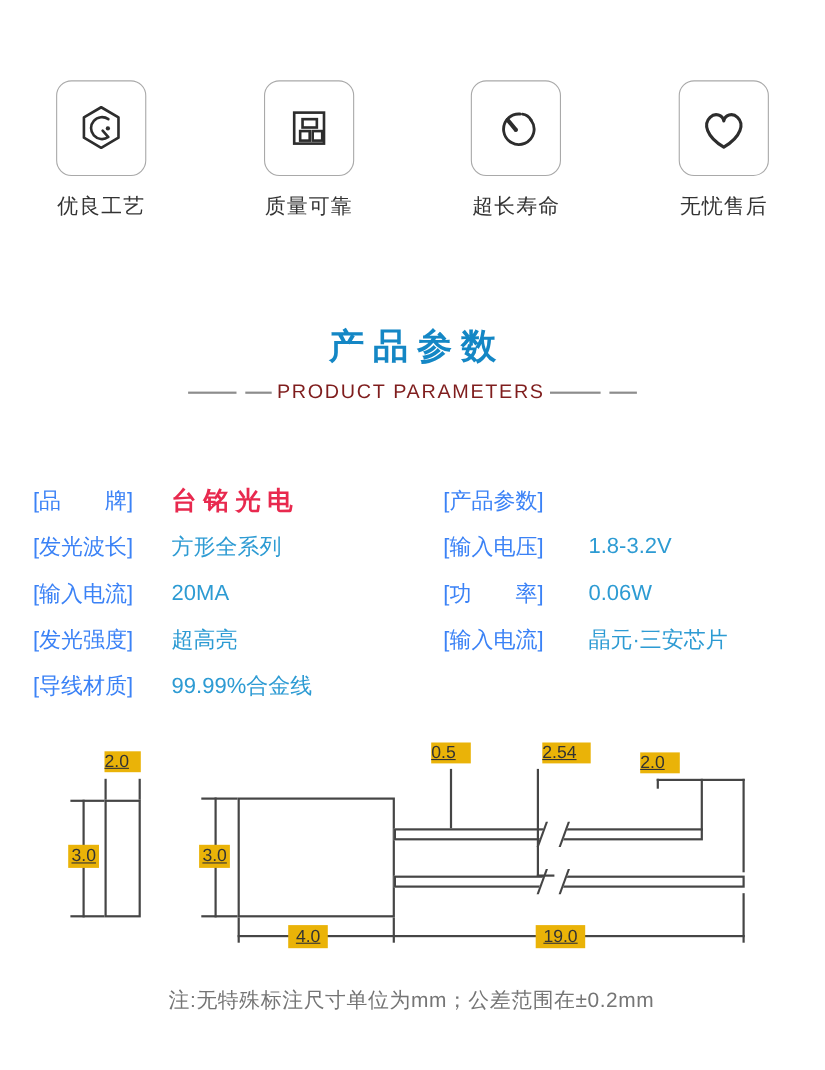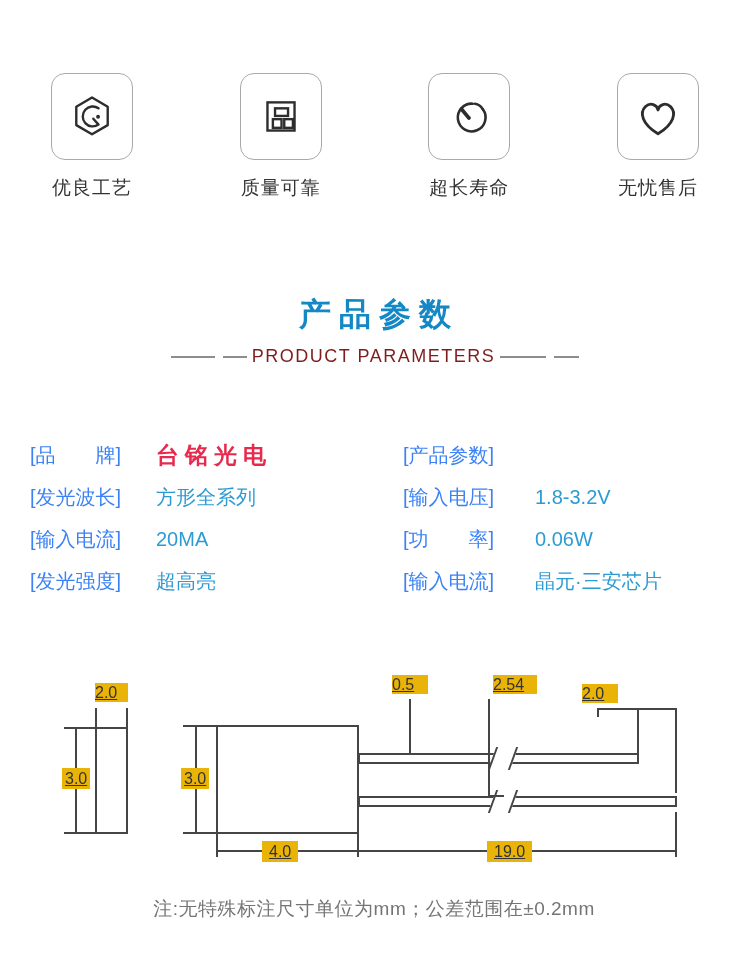--- a/index.html
+++ b/index.html
@@ -132,20 +132,24 @@
       <span class="spec-value">方形全系列</span>
     </div>
     <div class="spec-row">
       <span class="spec-label">[输入电流]</span>
       <span class="spec-value">20MA</span>
     </div>
     <div class="spec-row">
       <span class="spec-label">[发光强度]</span>
       <span class="spec-value">超高亮</span>
     </div>
+    <div class="spec-row">
+      <span class="spec-label">[导线材质]</span>
+      <span class="spec-value">99.99%合金线</span>
+    </div>
   </div>
 
   <div class="spec-col right">
     <div class="spec-row">
       <span class="spec-label">[产品参数]</span>
     </div>
     <div class="spec-row">
       <span class="spec-label">[输入电压]</span>
       <span class="spec-value">1.8-3.2V</span>
     </div>

